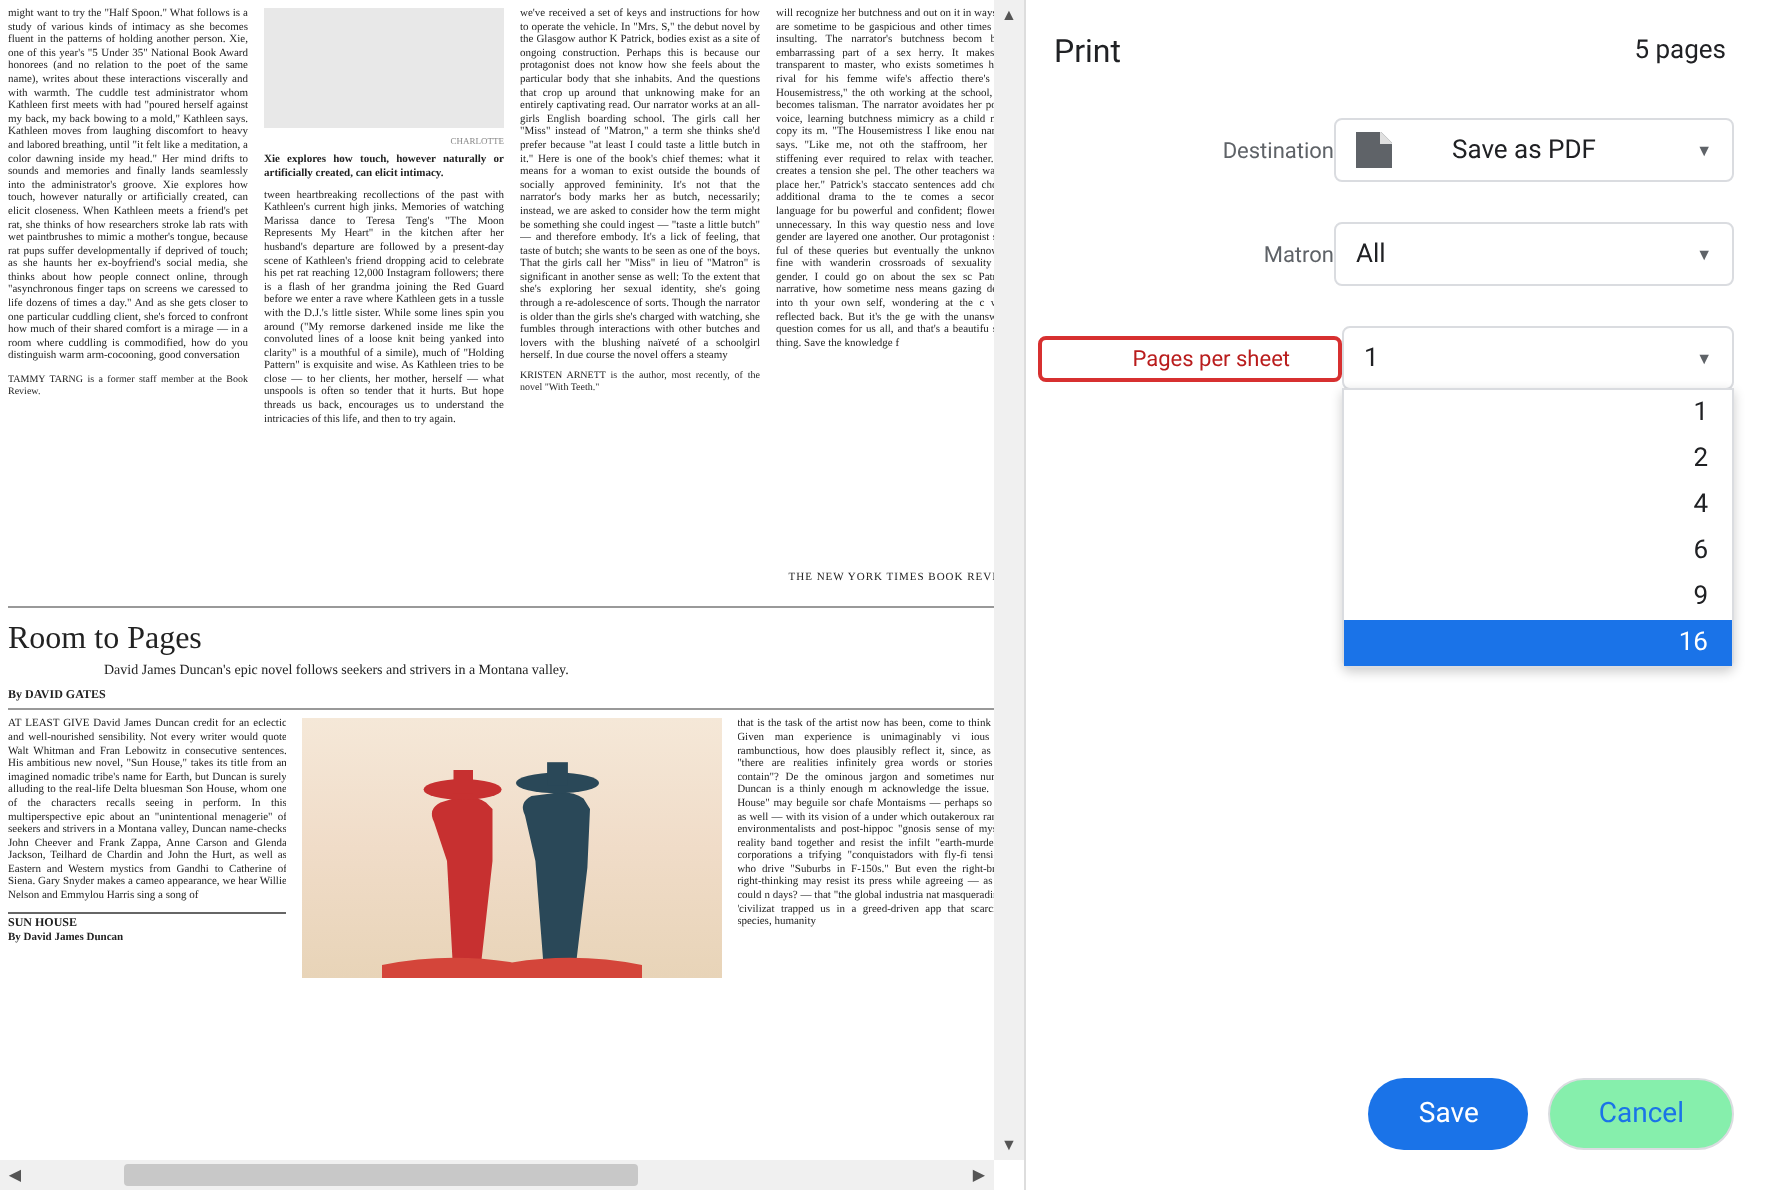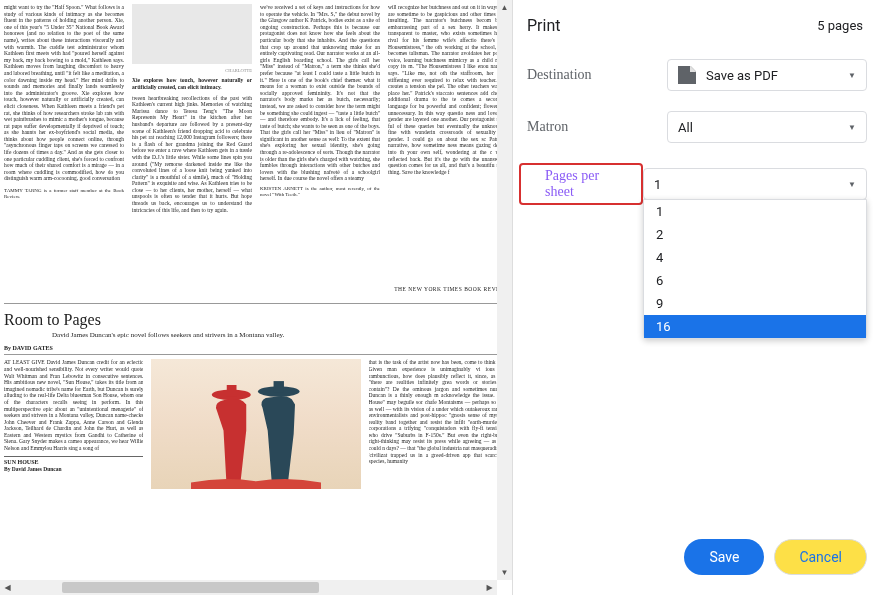--- a/index.html
+++ b/index.html
@@ -87,61 +87,62 @@
     .scrollbar-v .arrow.up { top: 0; }
     .scrollbar-v .arrow.down { bottom: 0; }
 
     .print-panel {
       width: 370px;
       background: #fff;
       padding: 16px 16px 16px 14px;
       display: flex;
       flex-direction: column;
       position: relative;
+      text-align: right;
     }
     .print-header {
       display: flex;
       justify-content: space-between;
       align-items: center;
       margin-bottom: 24px;
       padding-right: 4px;
     }
     .print-title { font-size: 16px; color: #202124; }
     .page-count { font-size: 13px; color: #202124; margin-left: 20px; }
     .print-row {
       display: flex;
       align-items: center;
       margin-bottom: 20px;
     }
     .print-label {
       width: 140px;
-      font-size: 14px;
+      font-size: 11px;
       color: #5f6368;
-      font-family: Liberation Serif, serif;
     }
     .print-label.highlighted {
       border: 2px solid #d73030;
       border-radius: 4px;
       padding: 3px 24px;
       margin-left: -8px;
-      width: 124px;
-      color: #8b5cf6;
+      width: 152px;
+      color: #b91c1c;
     }
     .print-control {
       flex: 1;
       height: 32px;
       border: 1px solid #dadce0;
       border-radius: 4px;
       display: flex;
       align-items: center;
       padding: 0 10px;
       font-size: 13px;
       color: #202124;
       position: relative;
       background: #fff;
+      gap: 20px;
     }
     .print-control .arrow-down {
       position: absolute;
       right: 10px;
       font-size: 8px;
       color: #5f6368;
     }
     .pdf-icon {
       width: 18px; height: 18px;
       background: #5f6368;
@@ -193,21 +194,21 @@
       align-items: center;
       justify-content: center;
       cursor: pointer;
       border: 1px solid transparent;
     }
     .btn-primary {
       background: #1a73e8;
       color: #fff;
     }
     .btn-secondary {
-      background: #fde047;
+      background: #86efac;
       border: 1px solid #dadce0;
       color: #1a73e8;
     }
     .review-line { font-size: 5.5px; text-align: right; margin-top: 2px; letter-spacing: 0.5px;}
     .sun-house-box { border-top: 1px solid #666; margin-top: 4px; padding-top: 2px;}
   </style>
 </head>
 <body>
 
 <div class="preview-pane">

